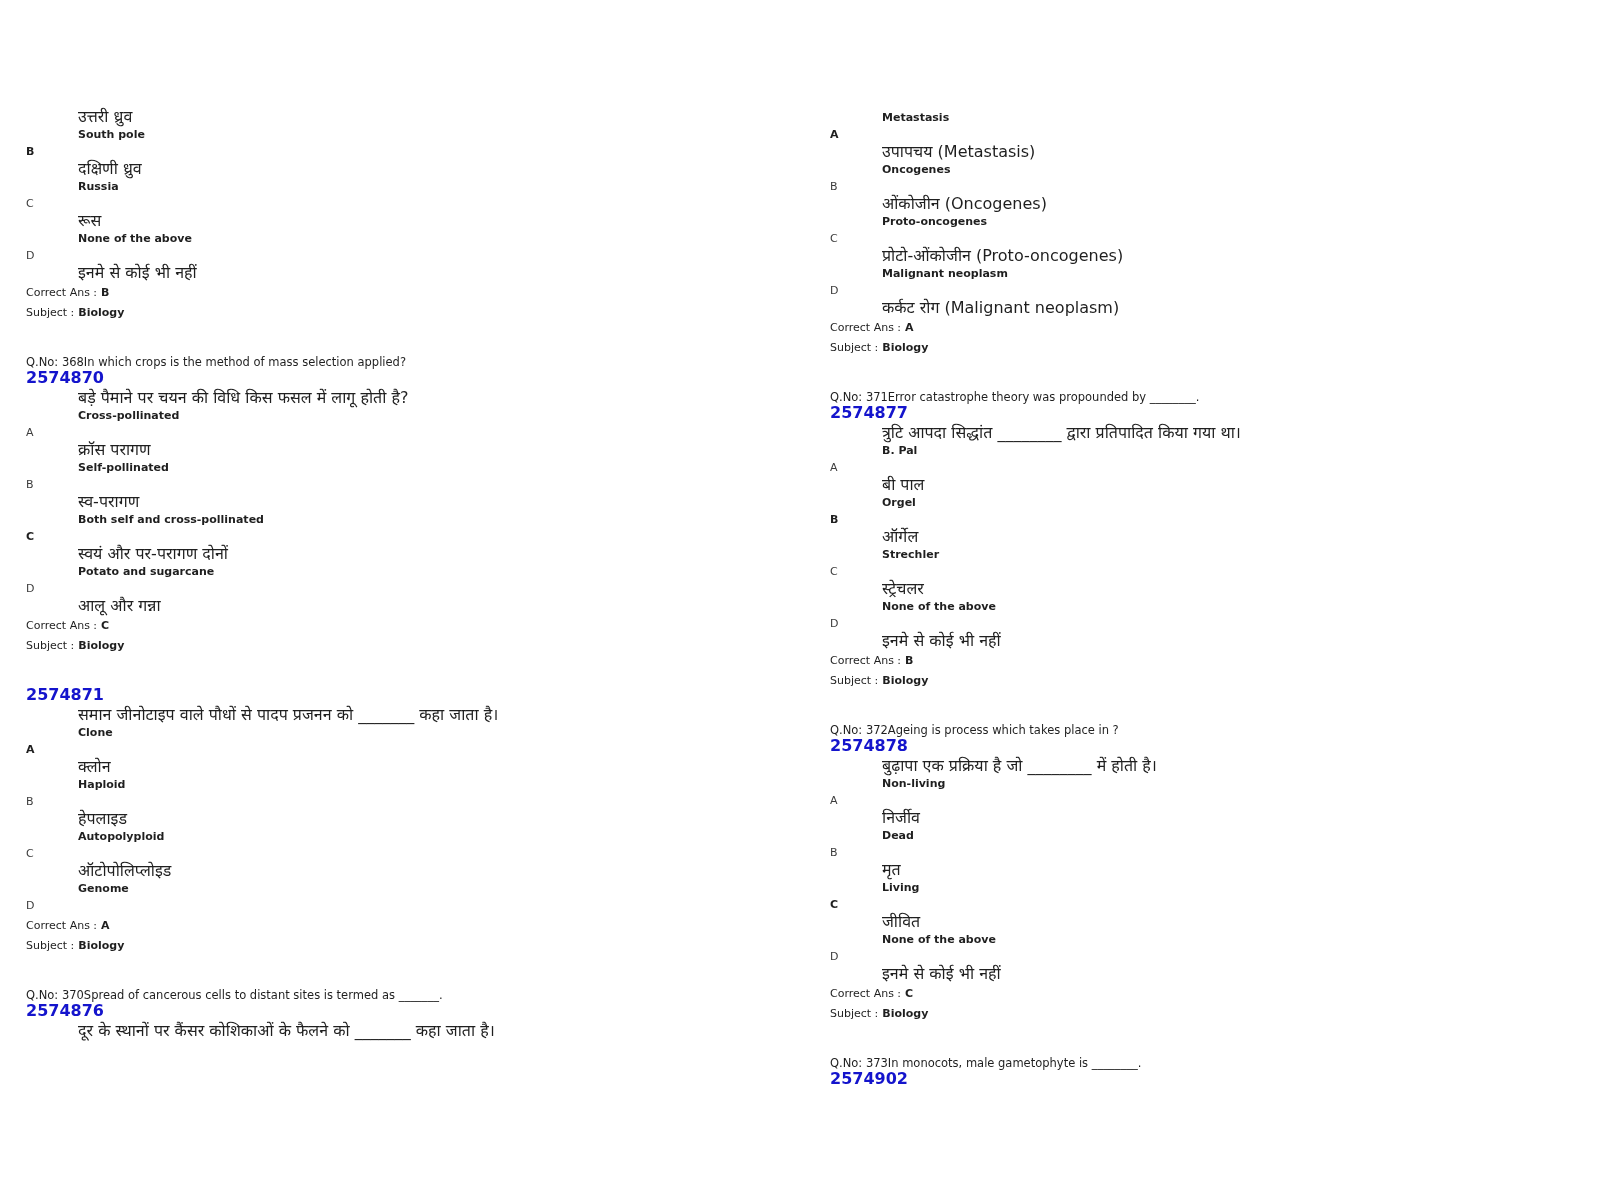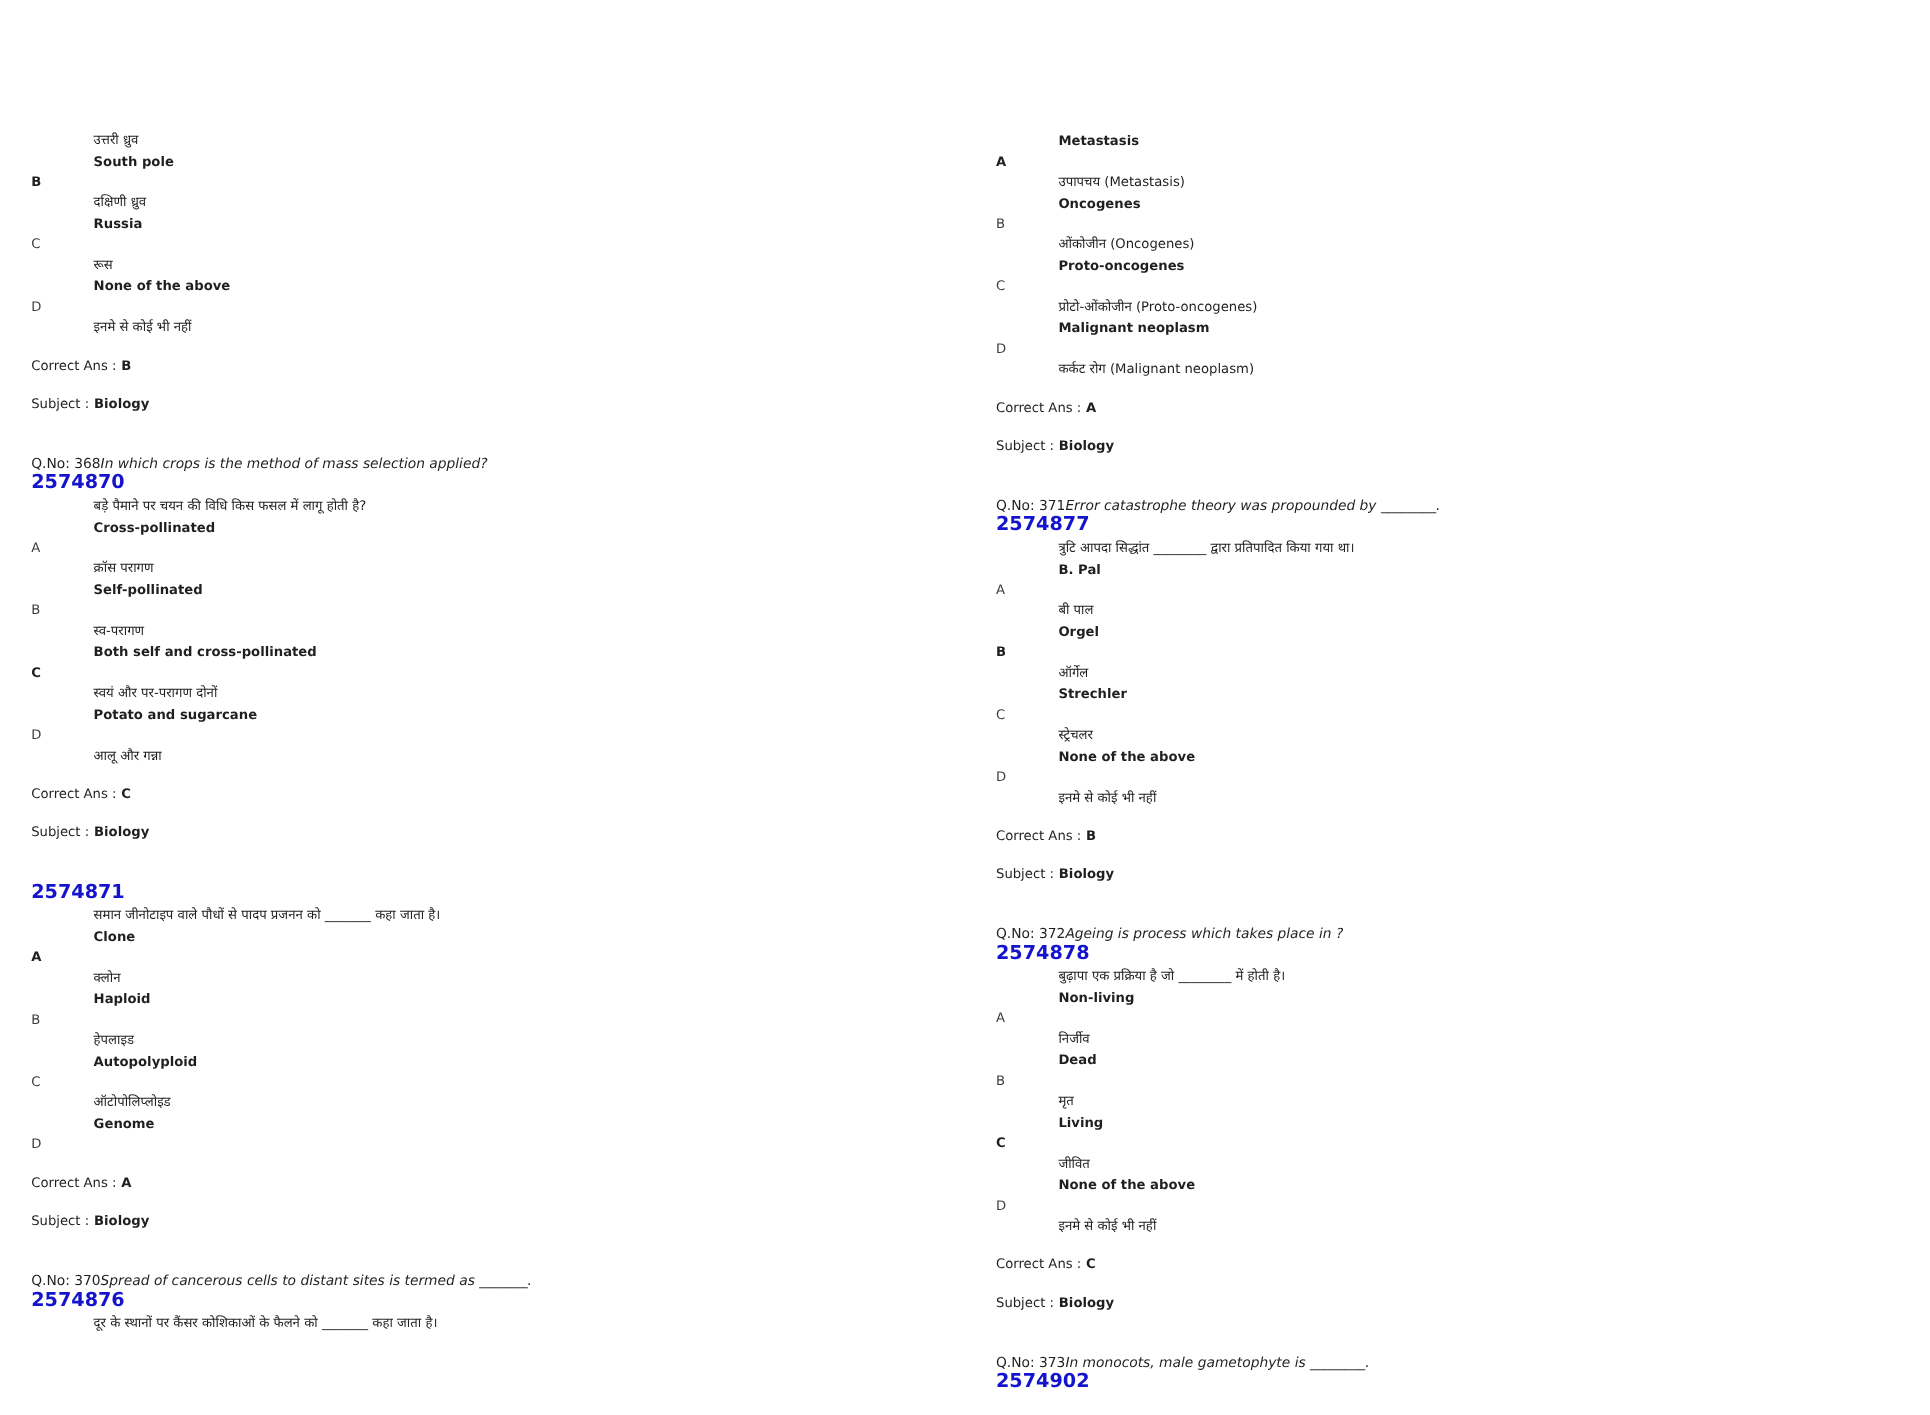--- a/index.html
+++ b/index.html
@@ -13,34 +13,34 @@
   }
   .page { position: relative; width: 1608px; height: 1179px; }
   .col { position: absolute; top: 108px; width: 780px; }
   .col-left  { left: 26px; }
   .col-right { left: 830px; }
 
   .block { margin-bottom: 34px; }
 
   .qheader { display: flex; font-size: 11.5px; line-height: 15px; }
   .qno { flex: 0 0 52px; white-space: nowrap; }
-  .qtext { flex: 1; font-style: italic; }
+  .qtext { flex: 1; }
   .qid {
     font-size: 16px; line-height: 13px; font-weight: bold;
     color: #1414cc; margin-top: 1px; cursor: pointer; width: max-content;
   }
 
   .line { font-size: 11px; line-height: 17px; }
   .indent { padding-left: 52px; }
-  .hi { font-size: 11px; }
+  .hi { font-size: 16px; }
   .qhindi { margin-top: 5px; }
   .opt-en { font-weight: bold; margin-top: 1px; }
   .letter { color: #3c3c3c; }
   .letter.correct { color: #1f1f1f; font-weight: bold; }
-  .meta-row { margin-top: 15px; }
+  .meta-row { margin-top: 3px; }
   .meta-row .val { font-weight: bold; margin-left: 4px; }
 </style>
 </head>
 <body>
 
 <div class="page">
   <div class="col col-left">
       <div class="block">
         <div class="line hi indent">उत्तरी ध्रुव</div>
         <div class="option">

